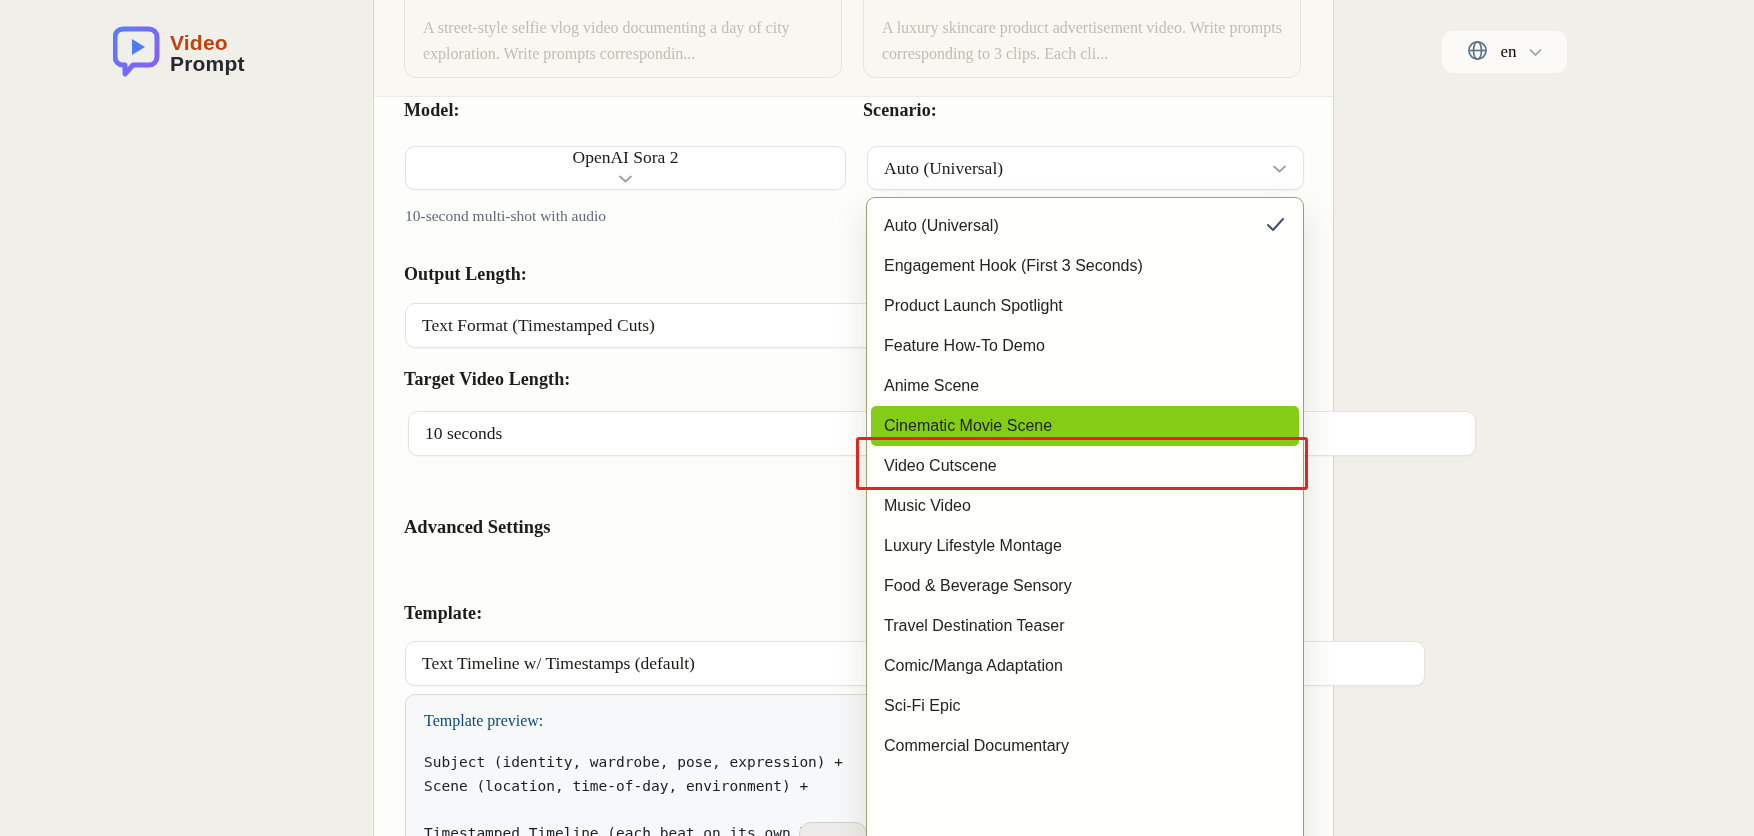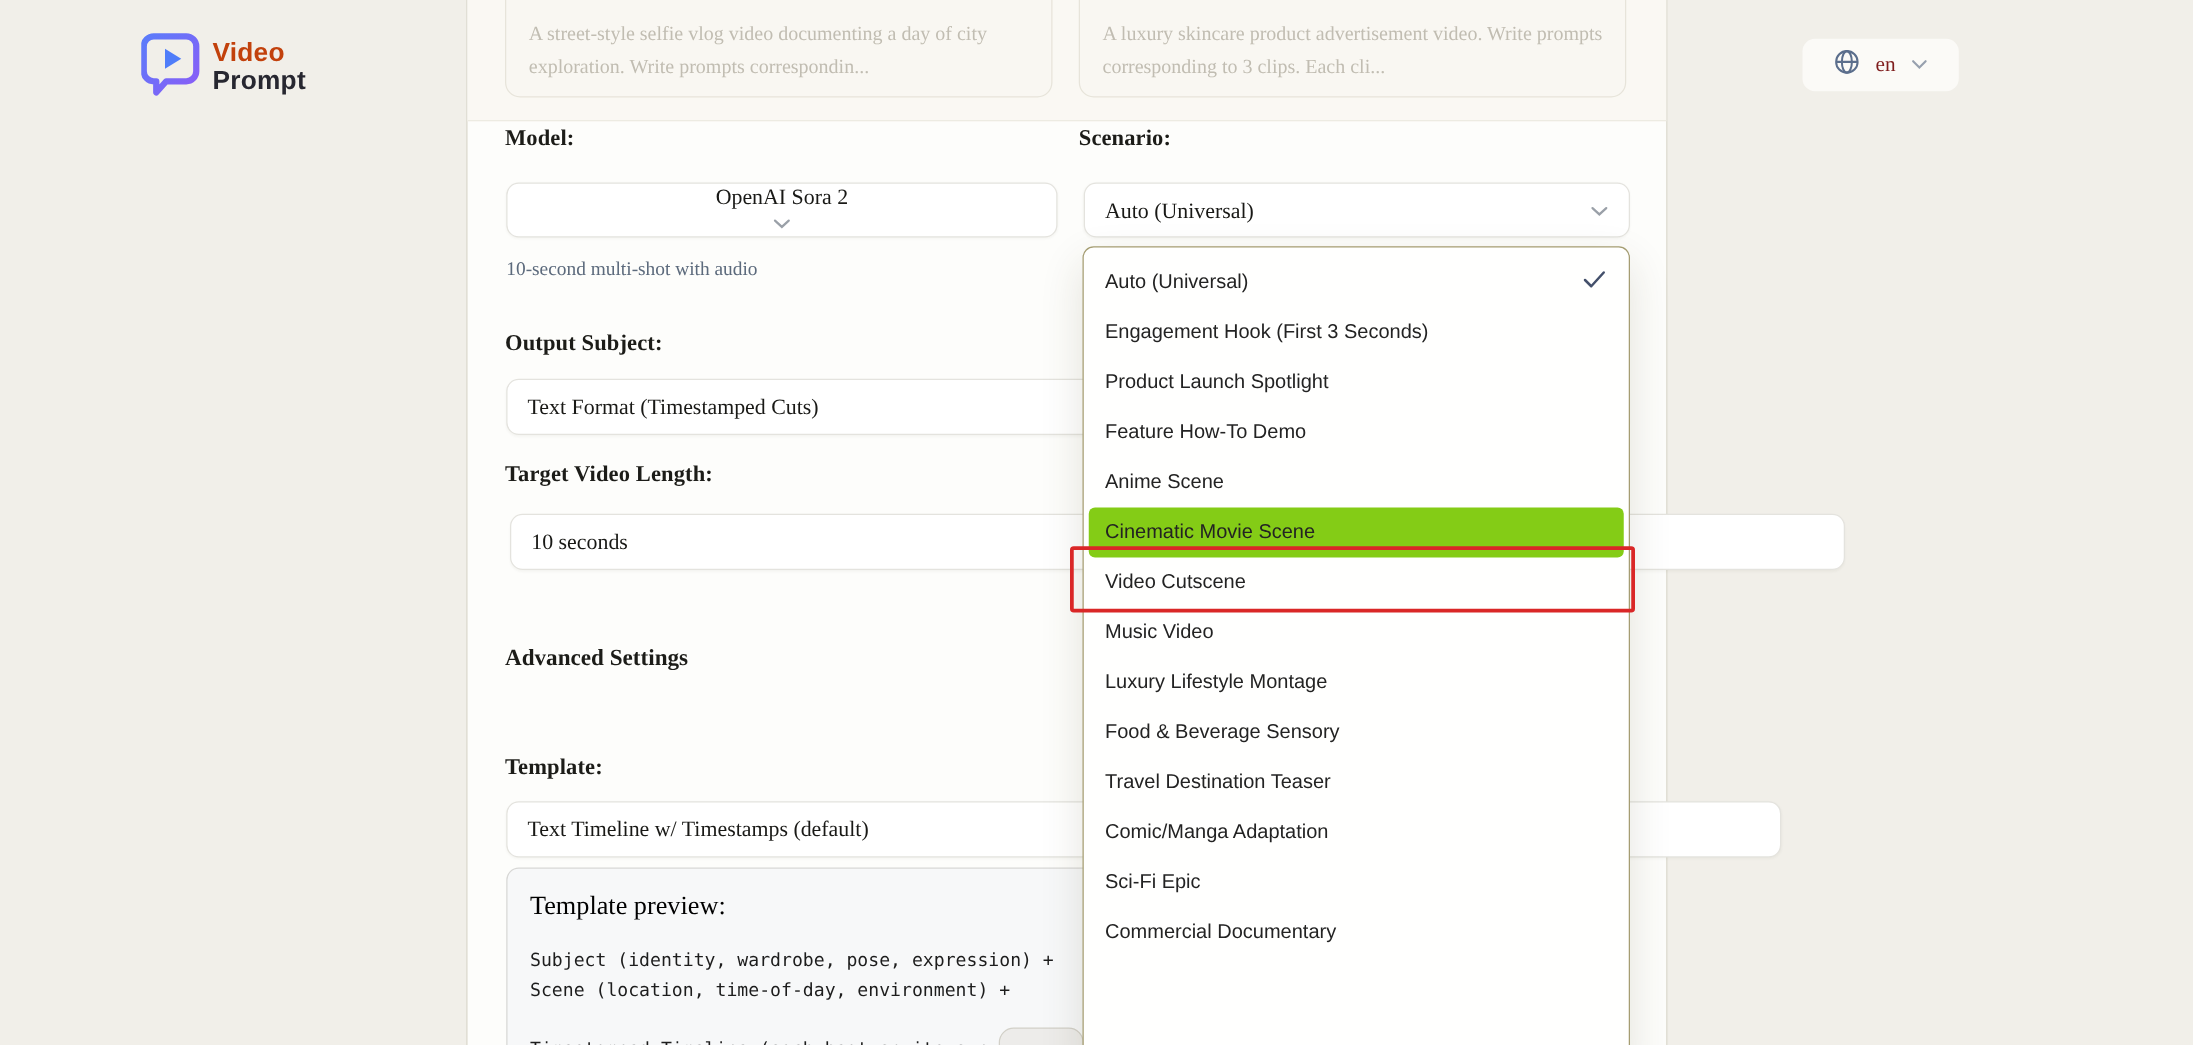--- a/index.html
+++ b/index.html
@@ -49,21 +49,21 @@
   .logo-text .l1 { color: #c2410c; }
   .logo-text .l2 { color: #272730; }
 
   
   .lang-btn {
     left: 1442px; top: 31px; width: 125px; height: 42px;
     background: #fbfaf7; border-radius: 10px;
     display: flex; align-items: center; justify-content: center; gap: 12px;
     cursor: pointer;
   }
-  .lang-code { font-size: 17px; color: #7f1d1d; }
+  .lang-code { font-size: 17px; color: #000000; }
 
   
   .form-label {
     font-size: 18px; font-weight: bold; color: #1c1c18; letter-spacing: 0.1px;
   }
   .select-box {
     background: #ffffff;
     border: 1px solid #e4e3de;
     border-radius: 10px;
     box-shadow: 0 1px 2px rgba(40,40,20,0.04);
@@ -75,21 +75,21 @@
   }
   .caption { font-size: 15.5px; color: #5c6a7c; }
   .heading { font-size: 18.5px; font-weight: bold; color: #1c1c18; }
 
   .preview-box {
     background: #f7f8f9;
     border: 1px solid #d8d8d6;
     border-radius: 10px;
     padding: 17px 18px;
   }
-  .preview-label { font-size: 21px; color: #000000; }
+  .preview-label { font-size: 16px; color: #0c4a6e; }
   .preview-code {
     margin-top: 21px;
     font-family: "DejaVu Sans Mono", monospace;
     font-size: 14.5px; line-height: 23.5px; color: #1d1d1d;
     white-space: pre;
   }
   .corner-pill {
     left: 799px; top: 822px; width: 68px; height: 26px;
     background: #edecea; border: 1px solid #d2d0c8; border-radius: 12px;
     z-index: 5;
@@ -151,21 +151,21 @@
   <div class="abs form-label" style="left:489px; top:100px;">Scenario:</div>
   <div class="abs select-box" style="left:493px; top:146px; width:437px; height:44px;">
     <span>Auto (Universal)</span>
     <span>
       <svg width="15" height="10" viewBox="0 0 15 10">
           <polyline points="2,2.5 7.5,7.5 13,2.5" fill="none" stroke="#9aa0a8" stroke-width="1.8" stroke-linecap="round"></polyline>
         </svg>
     </span>
   </div>
 
-  <div class="abs form-label" style="left:30px; top:264px;">Output Subject:</div>
+  <div class="abs form-label" style="left:30px; top:264px;">Output Length:</div>
   <div class="abs select-box" style="left:31px; top:303px; width:898px; height:45px;">
     <span>Text Format (Timestamped Cuts)</span>
   </div>
 
   <div class="abs form-label" style="left:30px; top:369px;">Target Video Length:</div>
   <div class="abs select-box" style="left:34px; top:411px; width:1068px; height:45px;">
     <span>10 seconds</span>
   </div>
 
   <div class="abs heading" style="left:30px; top:517px;">Advanced Settings</div>

